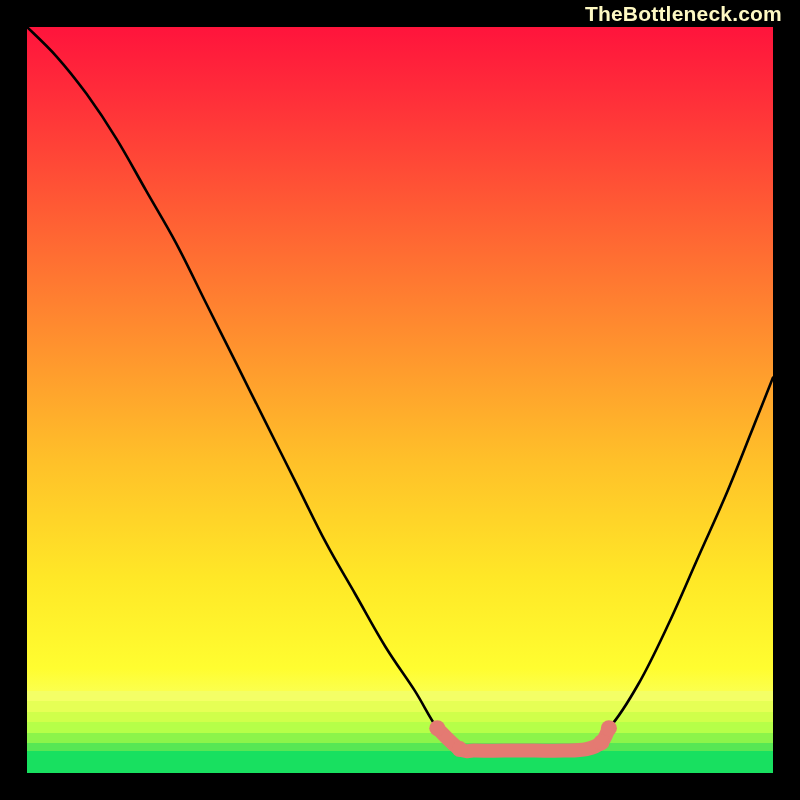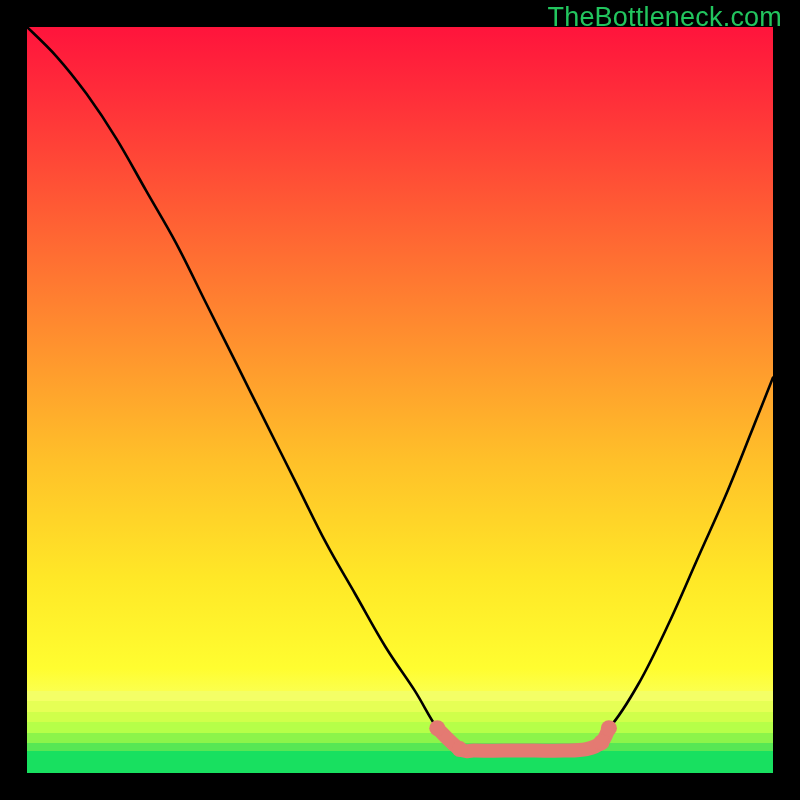--- a/index.html
+++ b/index.html
@@ -8,23 +8,23 @@
     width: 800px;
     height: 800px;
     background: #000000;
     overflow: hidden;
     font-family: Arial, sans-serif;
   }
   .watermark {
     position: absolute;
     top: 2px;
     right: 18px;
-    color: #22c55e;
-    font-size: 27px;
-    font-weight: 400;
+    color: #fef9c3;
+    font-size: 21px;
+    font-weight: 700;
     letter-spacing: 0.2px;
     z-index: 10;
   }
   .plot-area {
     position: absolute;
     left: 27px;
     top: 27px;
     width: 746px;
     height: 746px;
     overflow: hidden;

